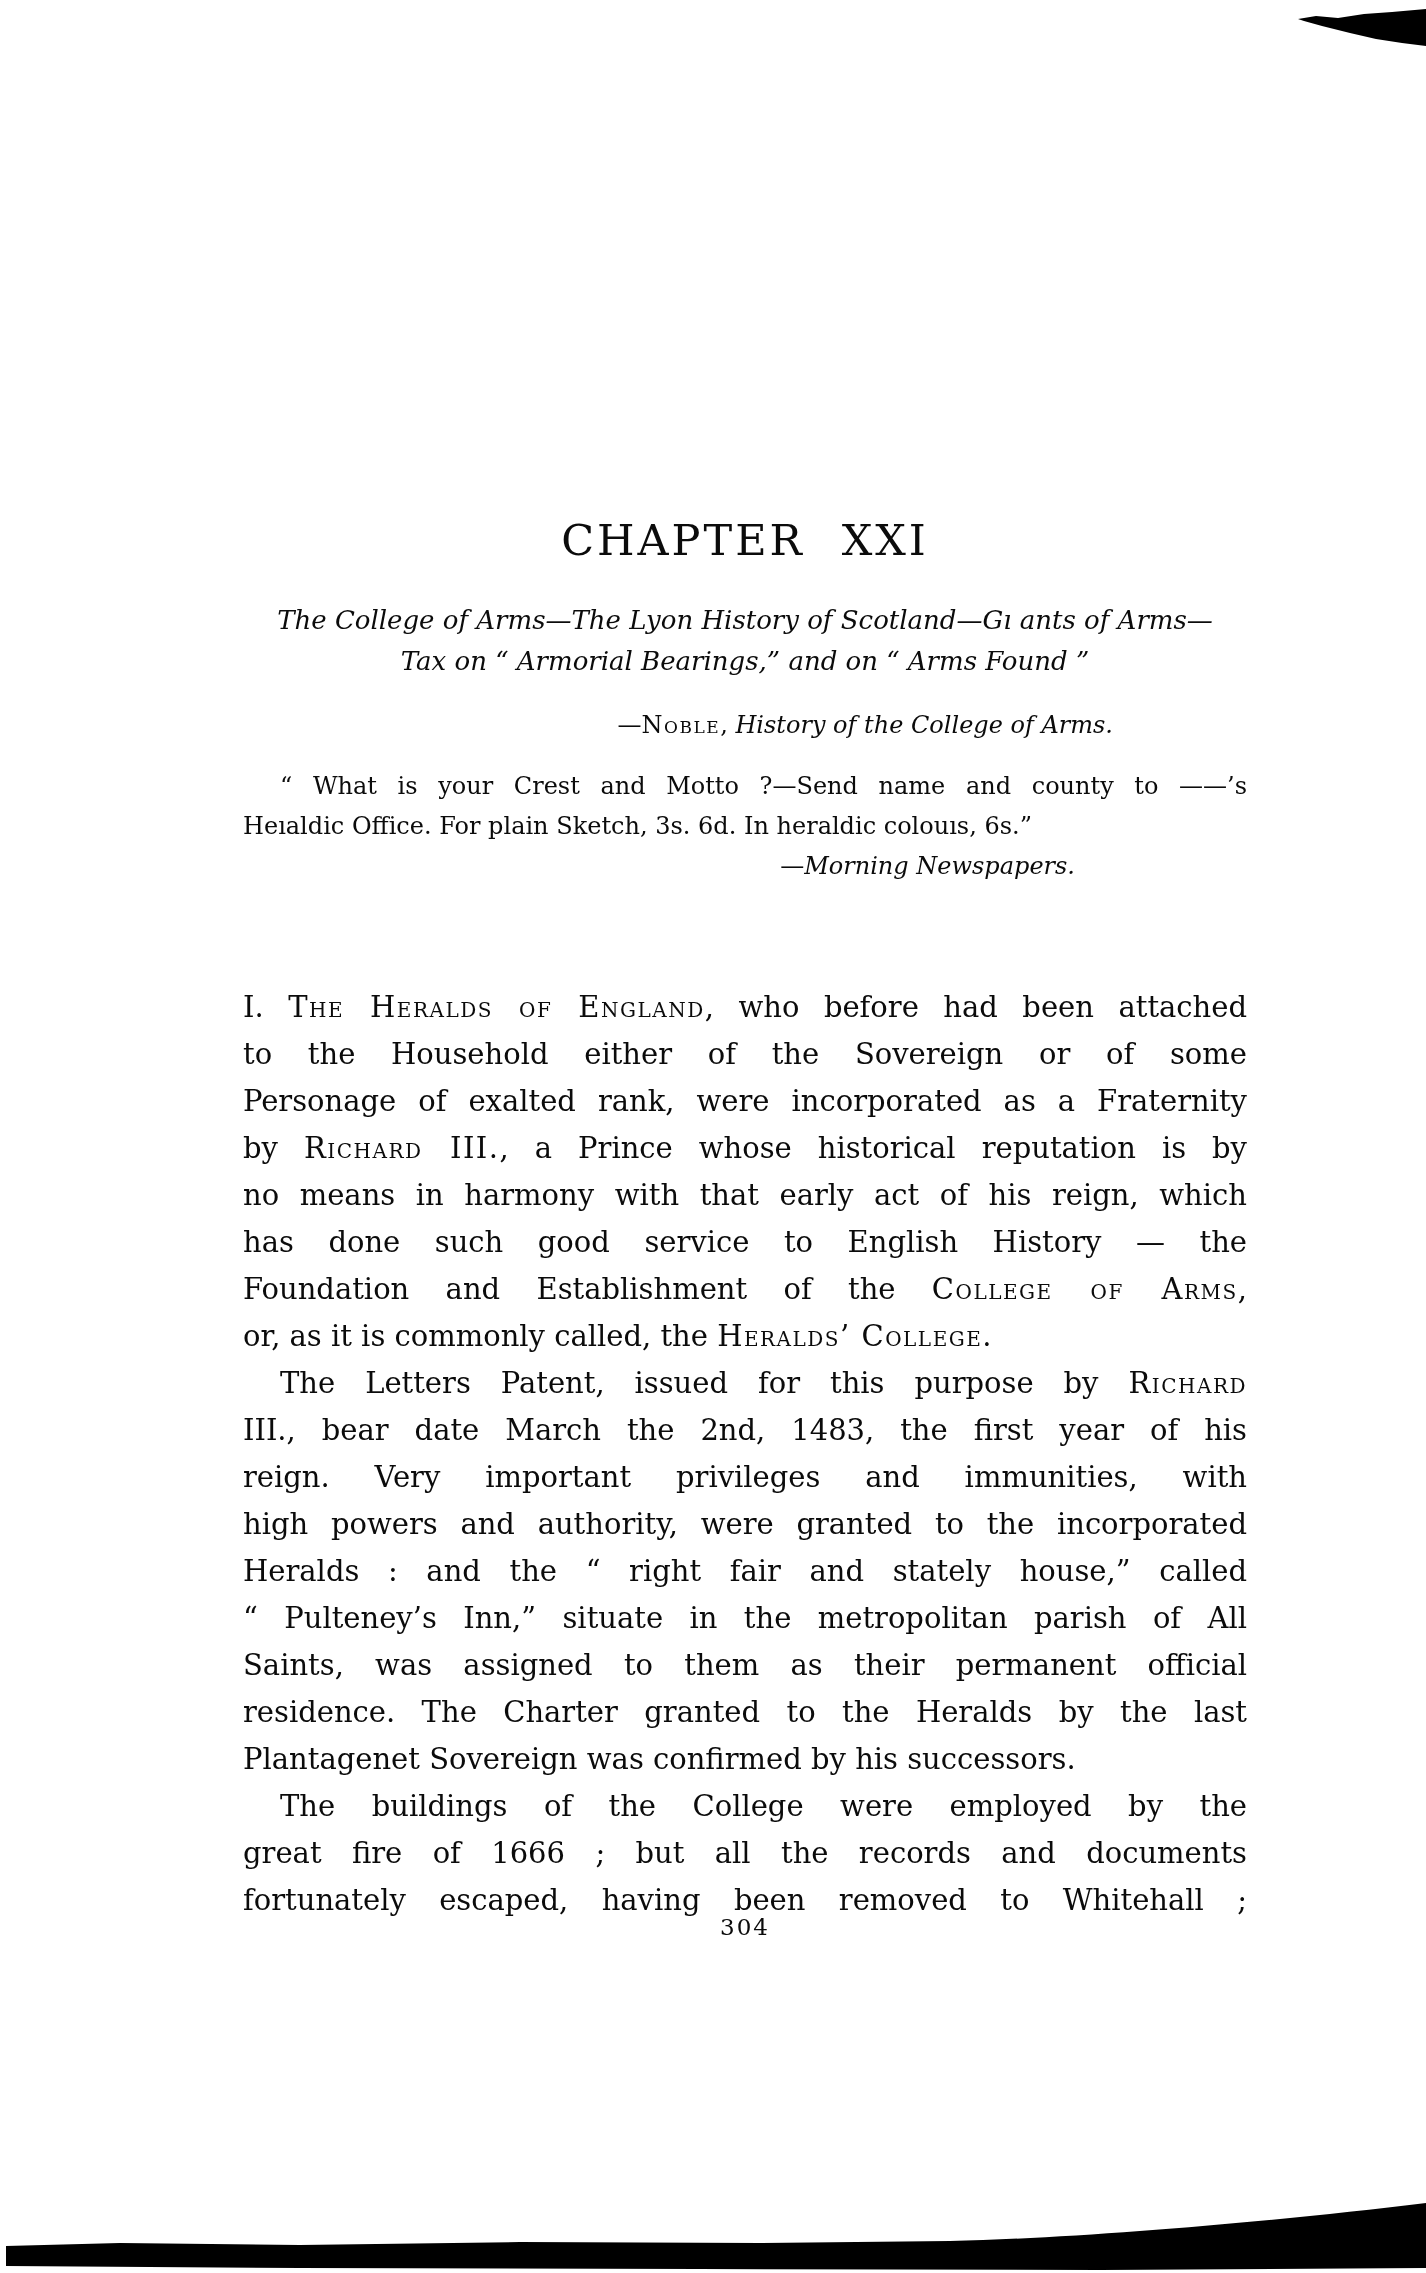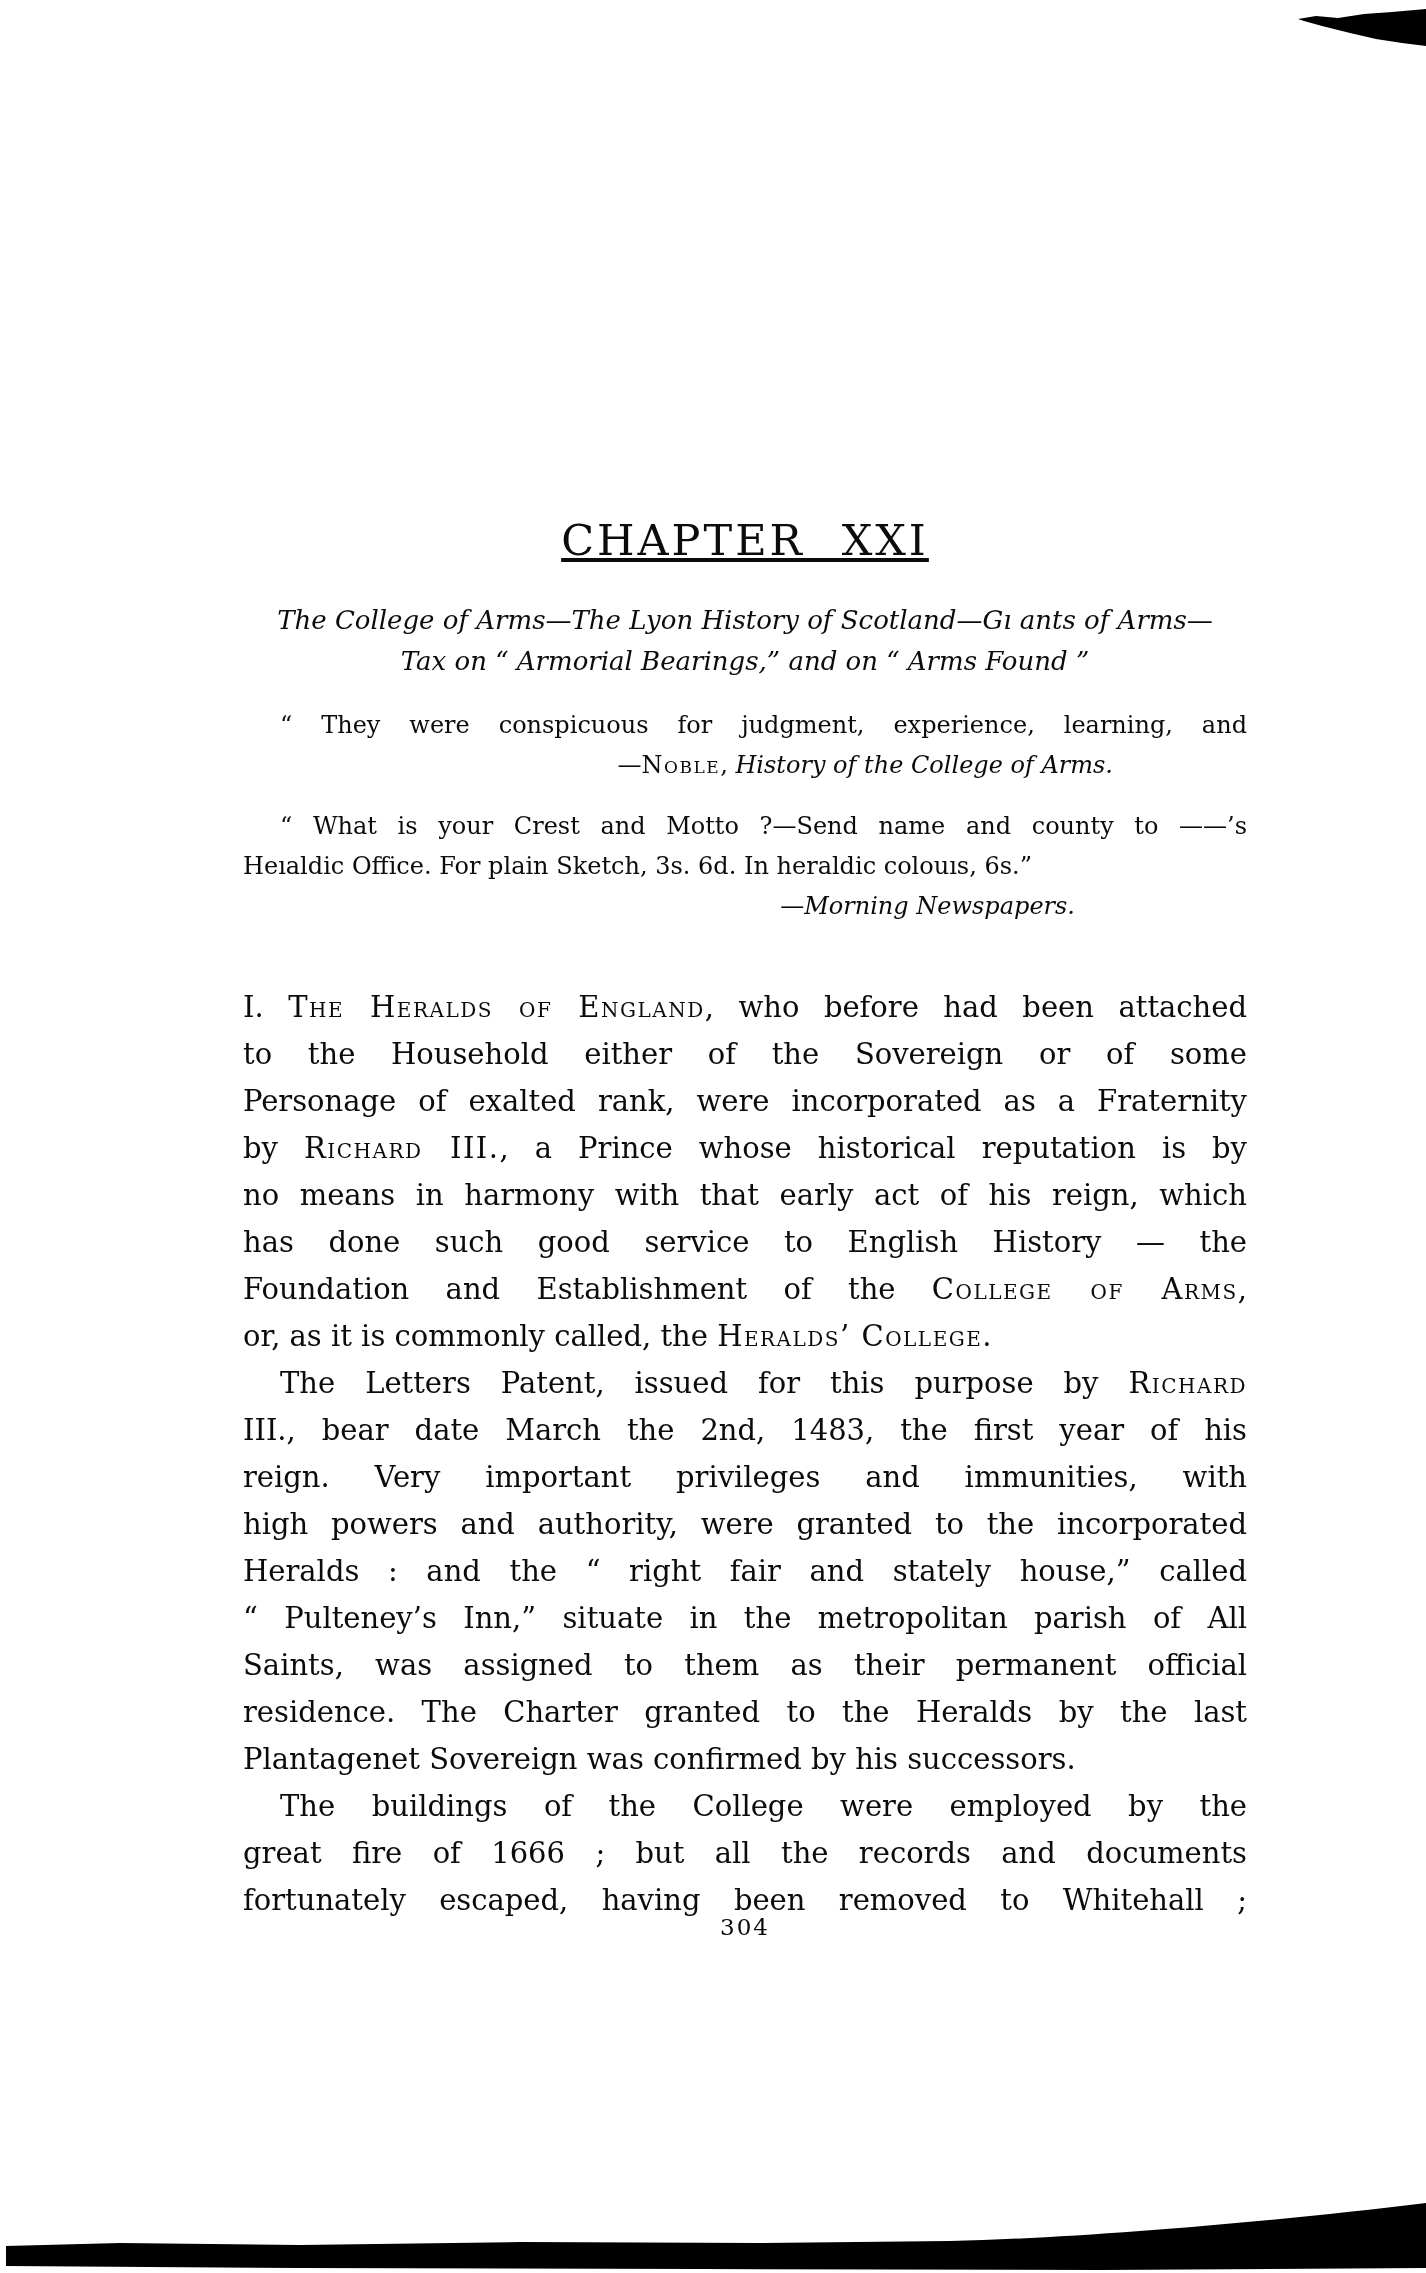--- a/index.html
+++ b/index.html
@@ -1,20 +1,20 @@
 <!DOCTYPE html>
 <html><head>
 <meta charset="utf-8">
 <style>
   html,body{margin:0;padding:0;background:#888;}
   .page{position:relative;width:1426px;height:2273px;background:#ffffff;overflow:hidden;
         font-family:"DejaVu Serif", serif;color:#0b0b0b;}
   .artifact{position:absolute;}
   #heading{position:absolute;left:243px;top:515px;width:1004px;margin:0;text-align:center;
-           font-size:43px;font-weight:normal;letter-spacing:3px;word-spacing:20px;text-decoration:underline;}
+           font-size:43px;font-weight:normal;letter-spacing:3px;word-spacing:20px;}
   #subtitle{position:absolute;left:243px;top:600px;width:1004px;text-align:center;
             font-style:italic;font-size:26px;line-height:41px;}
   #epigraphs{position:absolute;left:243px;top:705px;width:1004px;font-size:24px;}
   #epigraphs .line{height:40px;line-height:40px;}
   #epi1{margin-top:21px;}
   #bodytext{position:absolute;left:243px;top:984px;width:1004px;font-size:29px;}
   #bodytext .line{height:47px;line-height:47px;}
   .line{white-space:normal;overflow:hidden;}
   .ind{text-indent:37px;}
   .just{text-align:justify;text-align-last:justify;-moz-text-align-last:justify;}
@@ -38,21 +38,20 @@
 
   <h1 id="heading">CHAPTER XXI</h1>
 
   <div id="subtitle">
     <div class="stline">The College of Arms—The Lyon History of Scotland—Gı ants of Arms—</div>
     <div class="stline">Tax on “ Armorial Bearings,” and on “ Arms Found ”</div>
   </div>
 
   <div id="epigraphs">
     <div class="epi" id="epi0">
-        <div class="line just ind"><span>“ They were conspicuous for judgment, experience, learning, and</span></div>
         <div class="line attr"><span>—</span><span class="sc">Noble</span><span>, </span><span class="it">History of the College of Arms.</span></div>
       </div>
     <div class="epi" id="epi1">
         <div class="line just ind"><span>“ What is your Crest and Motto ?—Send name and county to ——’s</span></div>
         <div class="line"><span>Heıaldic Office.   For plain Sketch, 3s. 6d.   In heraldic colouıs, 6s.”</span></div>
         <div class="line attr"><span>—</span><span class="it">Morning Newspapers.</span></div>
       </div>
   </div>
 
   <div id="bodytext">

